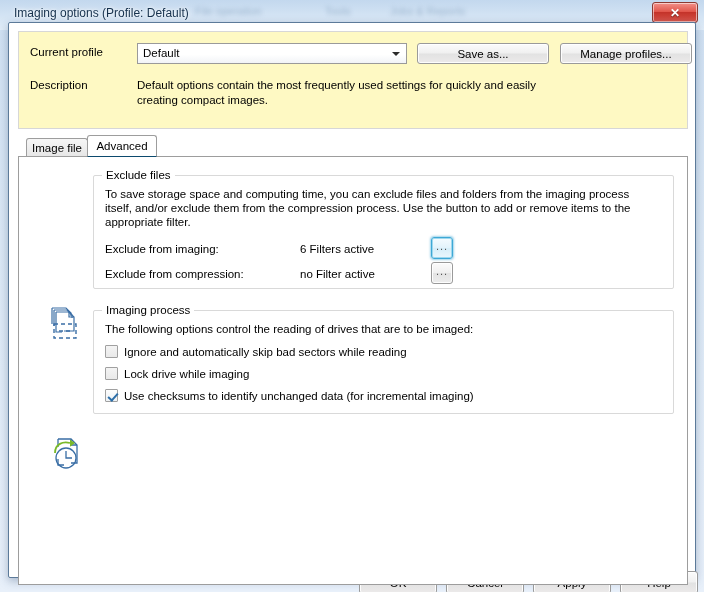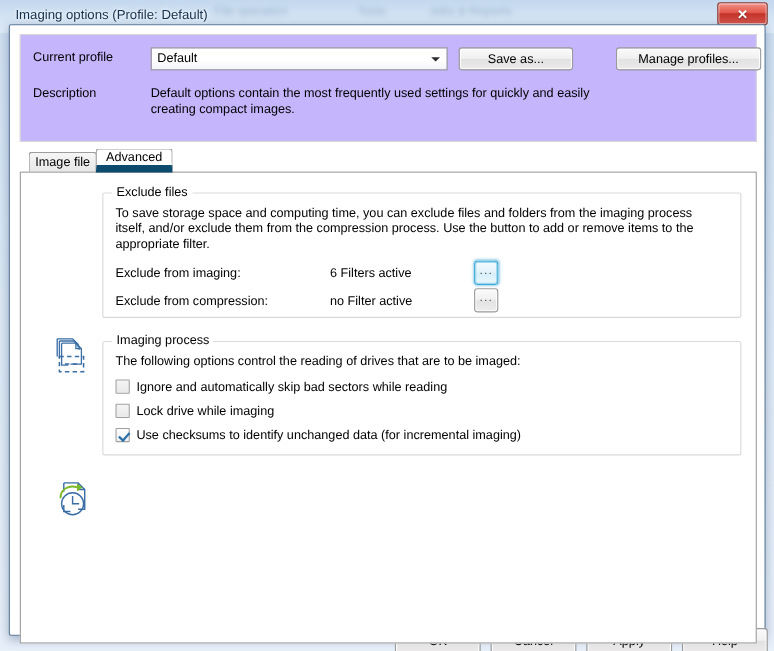--- a/index.html
+++ b/index.html
@@ -73,21 +73,21 @@
     text-shadow: 0 1px 1px rgba(0,0,0,0.45);
     line-height: 1;
   }
 
   
   .top-panel {
     position: absolute;
     left: 9px; top: 8px;
     width: 670px; height: 98px;
     border: 1px solid #d7d7d7;
-    background: #c4b5fd;
+    background: #fef9c3;
   }
   .lbl {
     position: absolute;
     font-size: 11.5px;
     color: #000000;
   }
   .lbl-current { left: 11px; top: 14px; }
   .lbl-desc    { left: 11px; top: 47px; }
 
   .desc-text {
@@ -126,21 +126,21 @@
     border-radius: 3px;
     background: linear-gradient(180deg,#fbfbfb 0%, #f0f0f0 48%, #e2e2e2 52%, #eceaea 100%);
     box-shadow: 0 0 0 1px rgba(255,255,255,0.9) inset;
     font-size: 11.5px;
     color: #000;
     display: flex; align-items: center; justify-content: center;
     cursor: pointer;
     font-family: "Liberation Sans", sans-serif;
     position: absolute;
   }
-  .btn-saveas  { left: 398px; top: 11px; width: 104px; height: 21px; }
+  .btn-saveas  { left: 398px; top: 11px; width: 132px; height: 21px; }
   .btn-manage  { left: 541px; top: 11px; width: 132px; height: 21px; }
 
   
   .tabstrip {
     position: absolute;
     left: 9px; top: 112px;
     width: 670px; height: 22px;
   }
   .tab {
     position: absolute;
@@ -151,21 +151,21 @@
     border-radius: 3px 3px 0 0;
     font-size: 11.5px;
     color: #000;
     display: flex; align-items: center; justify-content: center;
     cursor: pointer;
     background: linear-gradient(180deg,#f6f6f6 0%, #e6e6e6 100%);
   }
   .tab.active {
     top: 0px; height: 22px;
     background: #ffffff;
-    border-bottom: 7px solid #0c4a6e;
+    border-bottom: 1px solid #0c4a6e;
     z-index: 3;
   }
   .tab-imagefile { left: 8px;  width: 62px; }
   .tab-advanced  { left: 69px; width: 70px; }
 
   
   .tabpanel {
     position: absolute;
     left: 9px; top: 133px;
     width: 670px; height: 429px;

